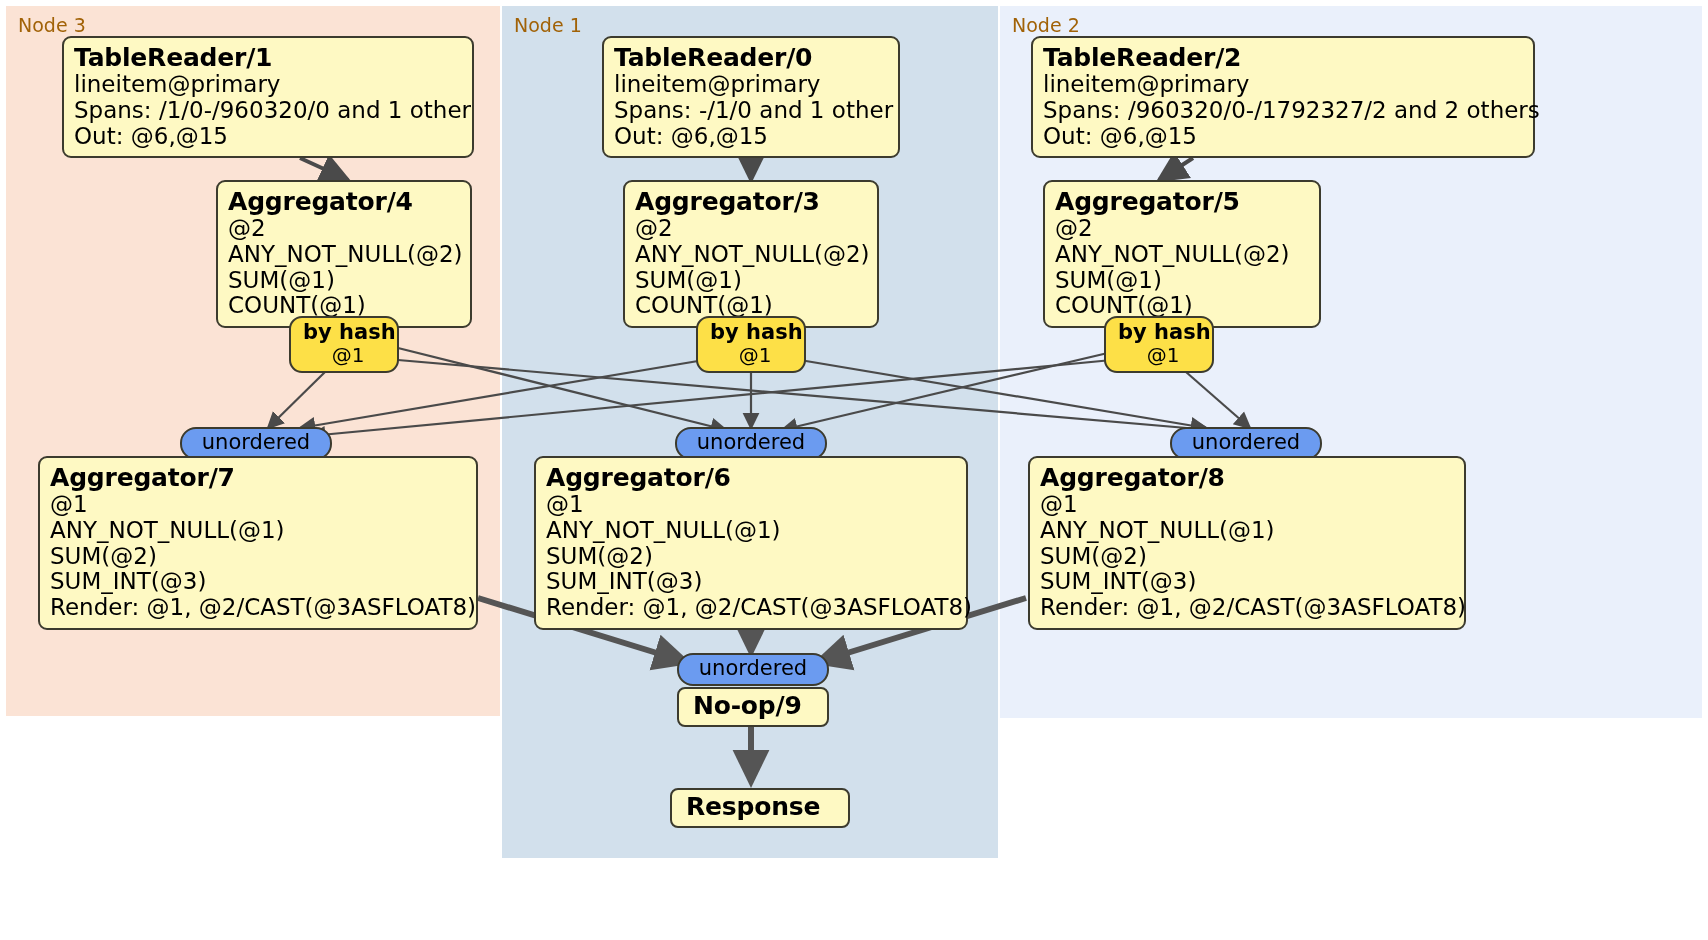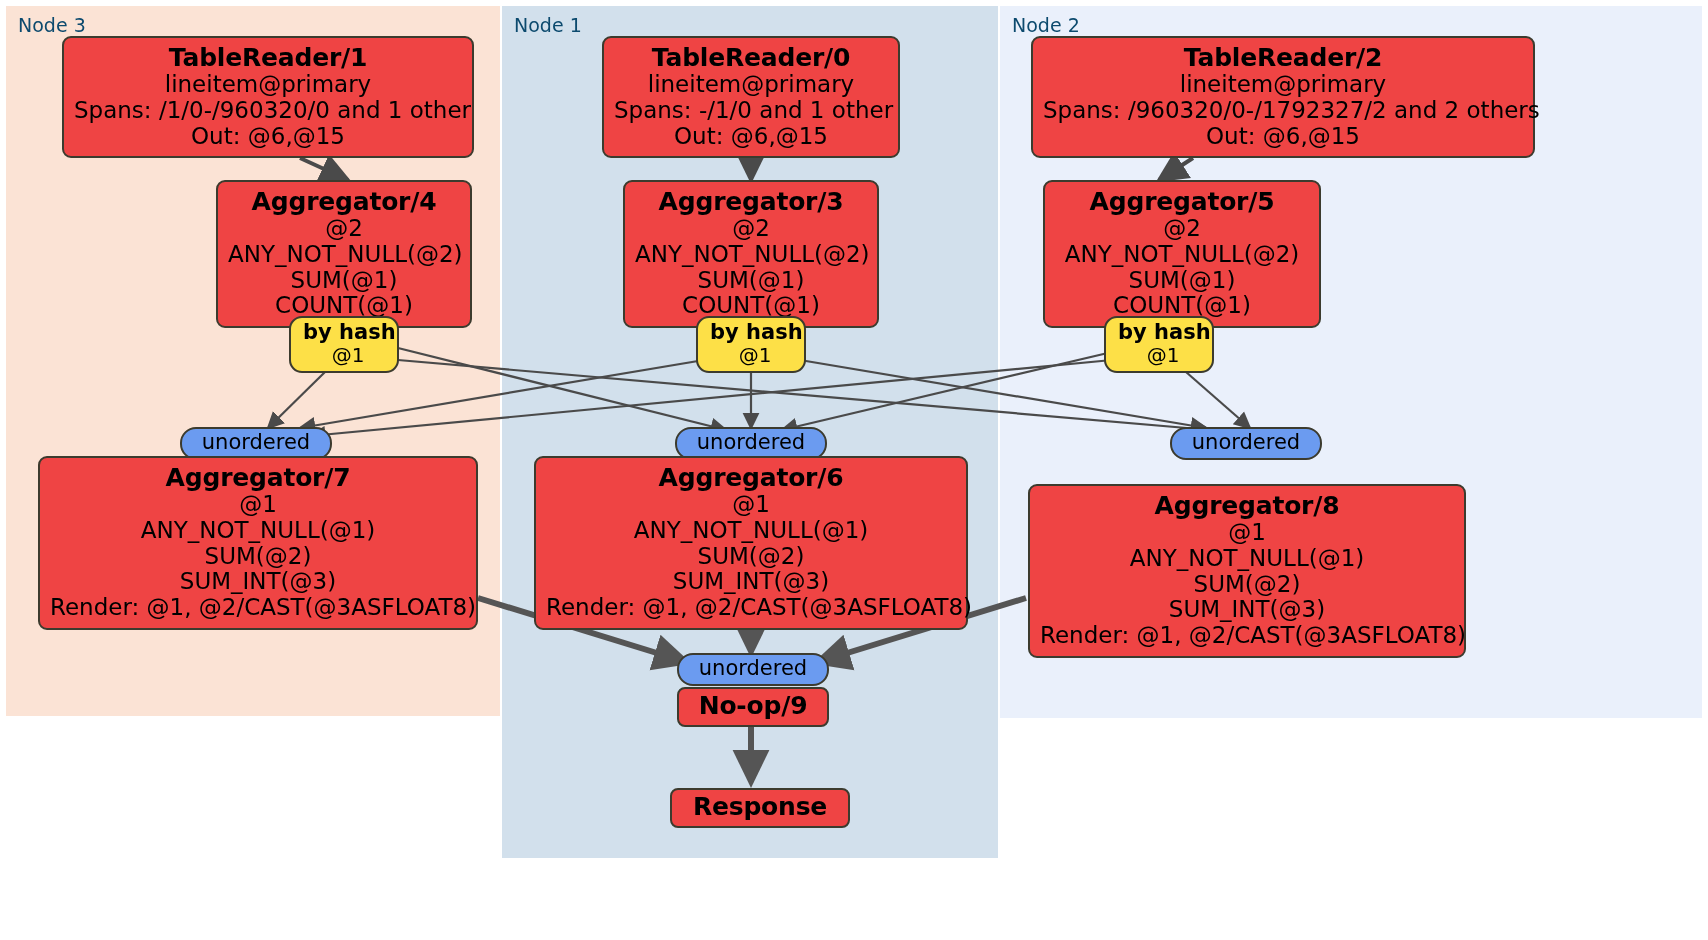--- a/index.html
+++ b/index.html
@@ -21,43 +21,42 @@
   
   .node-panel {
     position: absolute;
     box-sizing: border-box;
   }
   .node-panel .node-label {
     position: absolute;
     top: 8px;
     left: 12px;
     font-size: 19px;
-    color: #0c4a6e;
+    color: #a16207;
     font-family: "DejaVu Sans", "Liberation Sans", sans-serif;
     white-space: nowrap;
   }
 
   
   #edges {
     position: absolute;
     left: 0;
     top: 0;
     width: 1708px;
     height: 940px;
     pointer-events: none;
   }
 
   
   .proc {
     position: absolute;
     box-sizing: border-box;
-    background: #ef4444;
+    background: #fef9c3;
     border: 2px solid #3c3b2e;
     border-radius: 9px;
-    text-align: center;
     padding: 6px 10px 7px 10px;
     color: #000000;
     line-height: 1.12;
   }
   .proc .title {
     font-weight: bold;
     font-size: 25px;
     letter-spacing: -0.2px;
     white-space: nowrap;
   }
@@ -286,21 +285,21 @@
 
   <div class="badge hash" style="left:1104px; top:316px; width:110px;">
     <div class="b-title">by hash</div>
     <div class="b-sub">@1</div>
   </div>
 
   <div class="badge unordered" style="left:1170px; top:427px; width:152px;">
     <div class="b-title">unordered</div>
   </div>
 
-  <div class="proc" style="left:1028px; top:456px; width:438px;margin-top:28px;">
+  <div class="proc" style="left:1028px; top:456px; width:438px;">
     <div class="title">Aggregator/8</div>
     <div class="row">@1</div>
     <div class="row">ANY_NOT_NULL(@1)</div>
     <div class="row">SUM(@2)</div>
     <div class="row">SUM_INT(@3)</div>
     <div class="row">Render: @1, @2/CAST(@3ASFLOAT8)</div>
   </div>
 
 </div>
 

